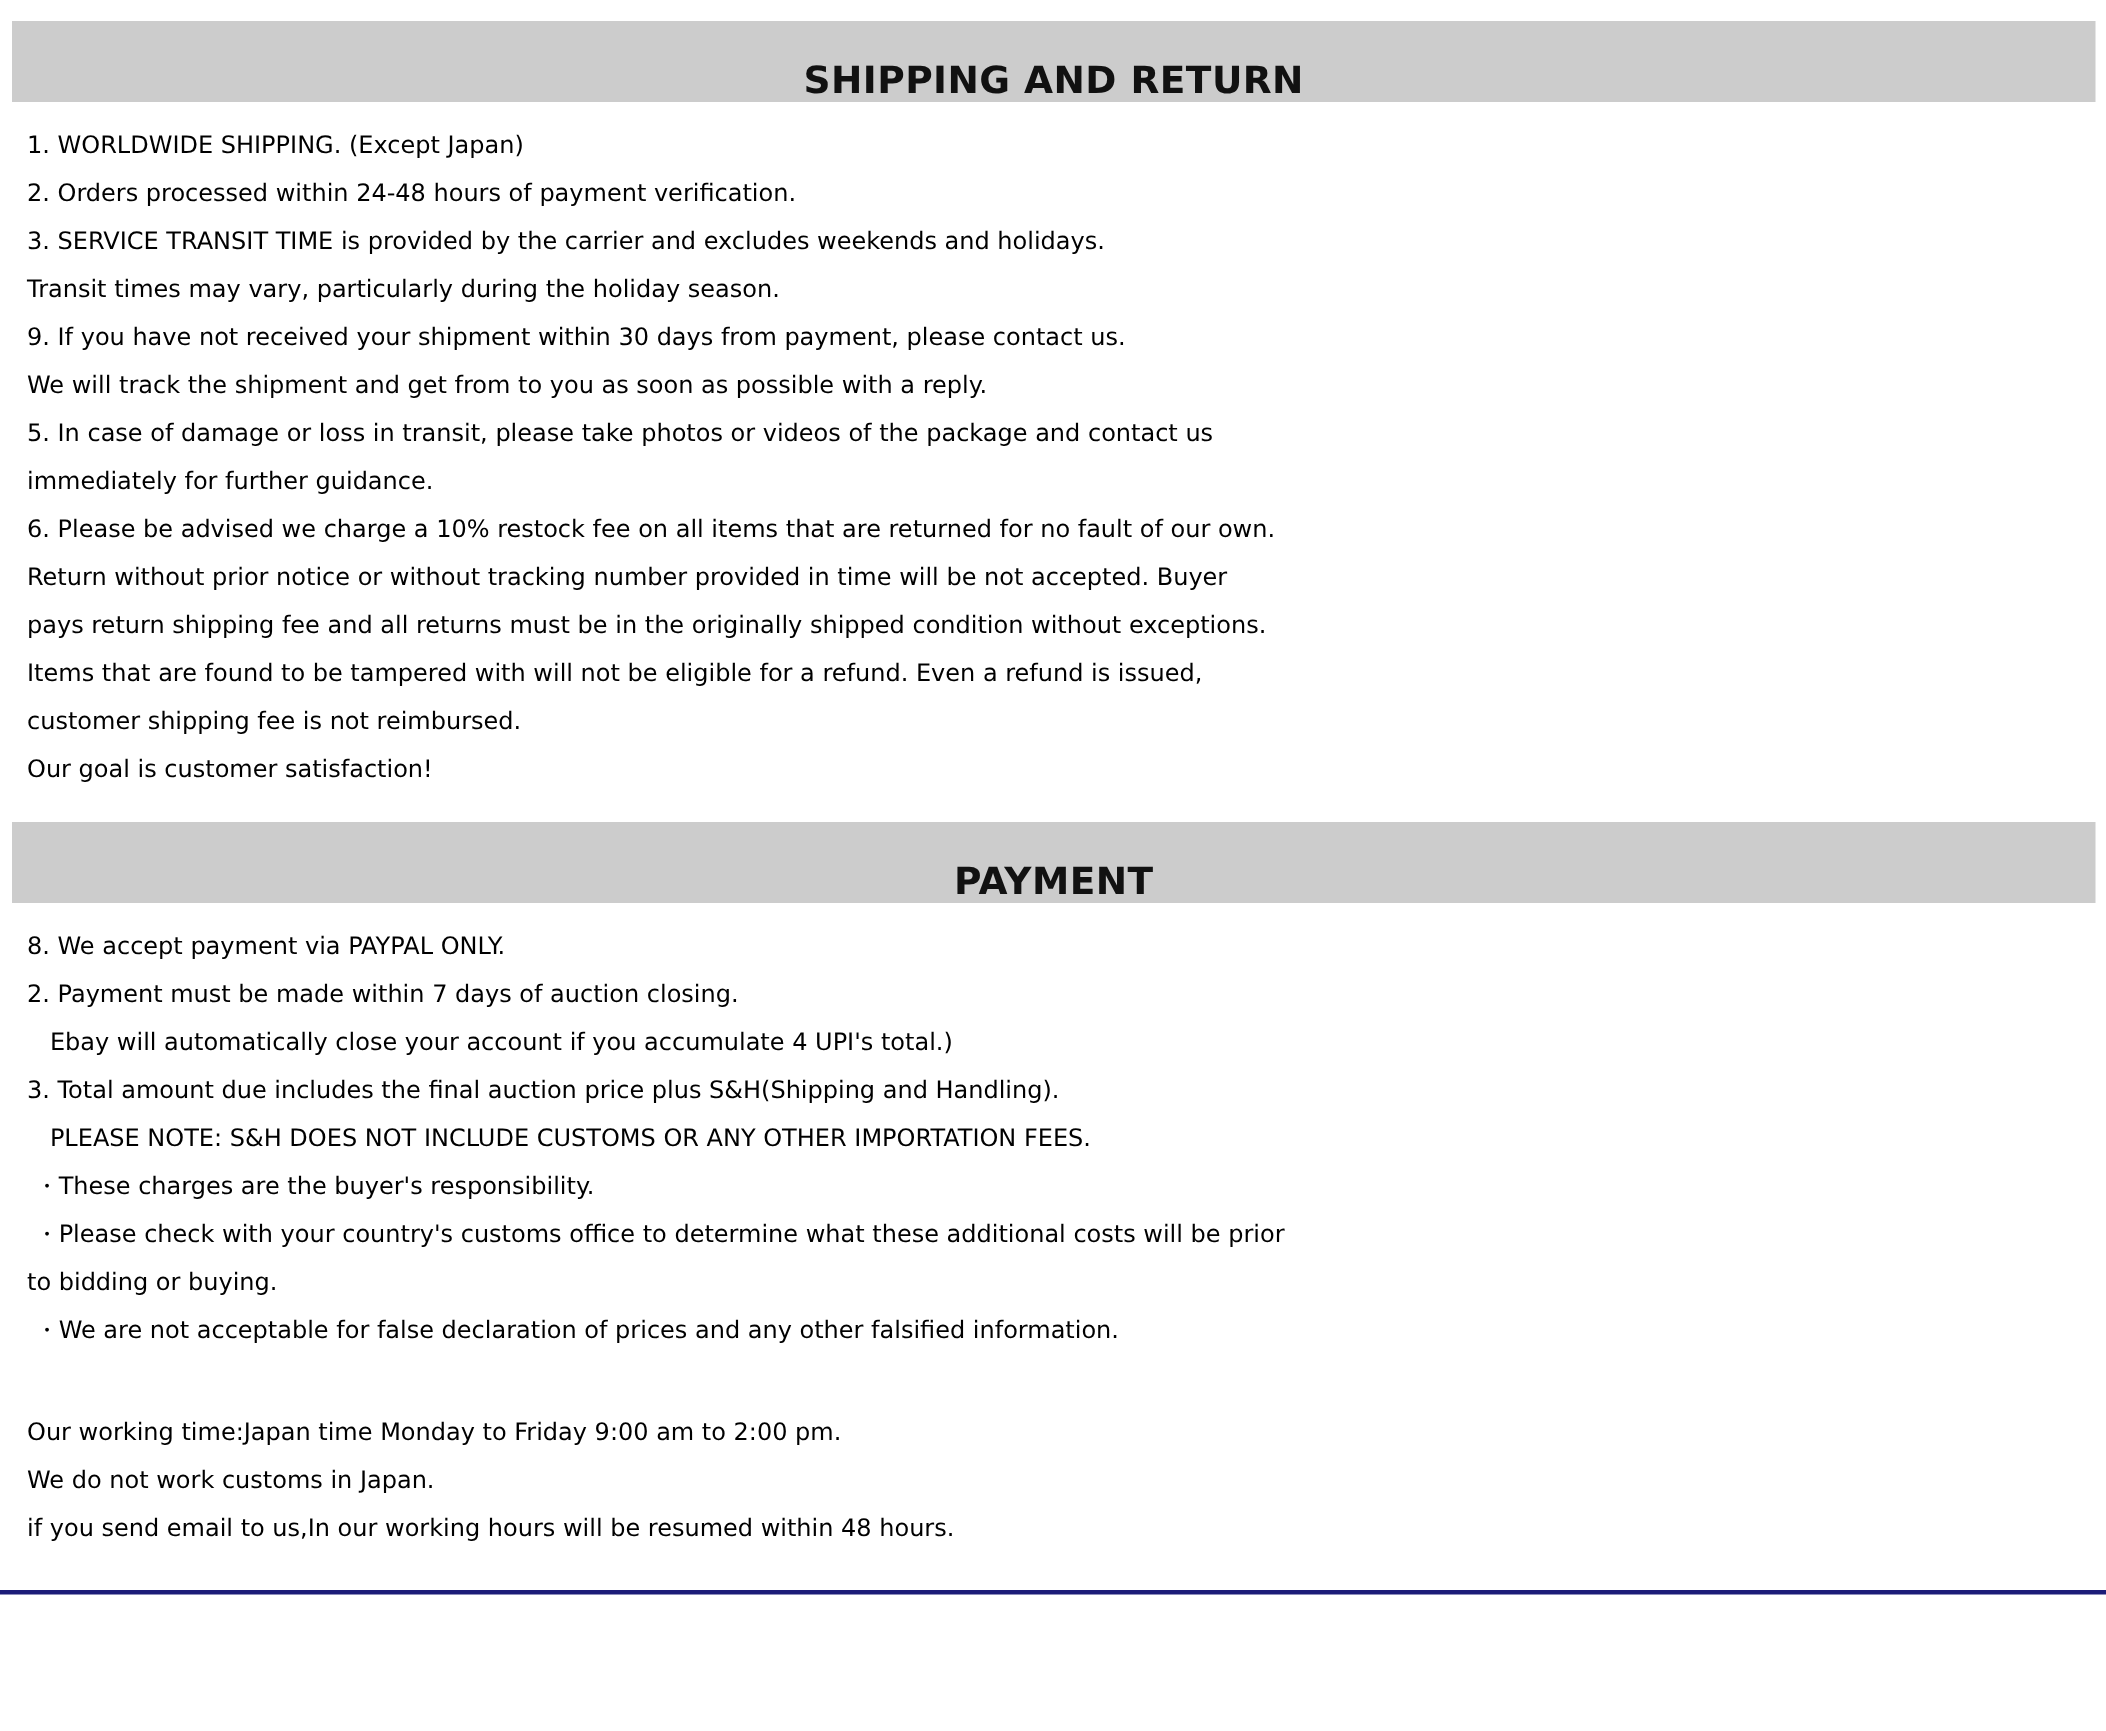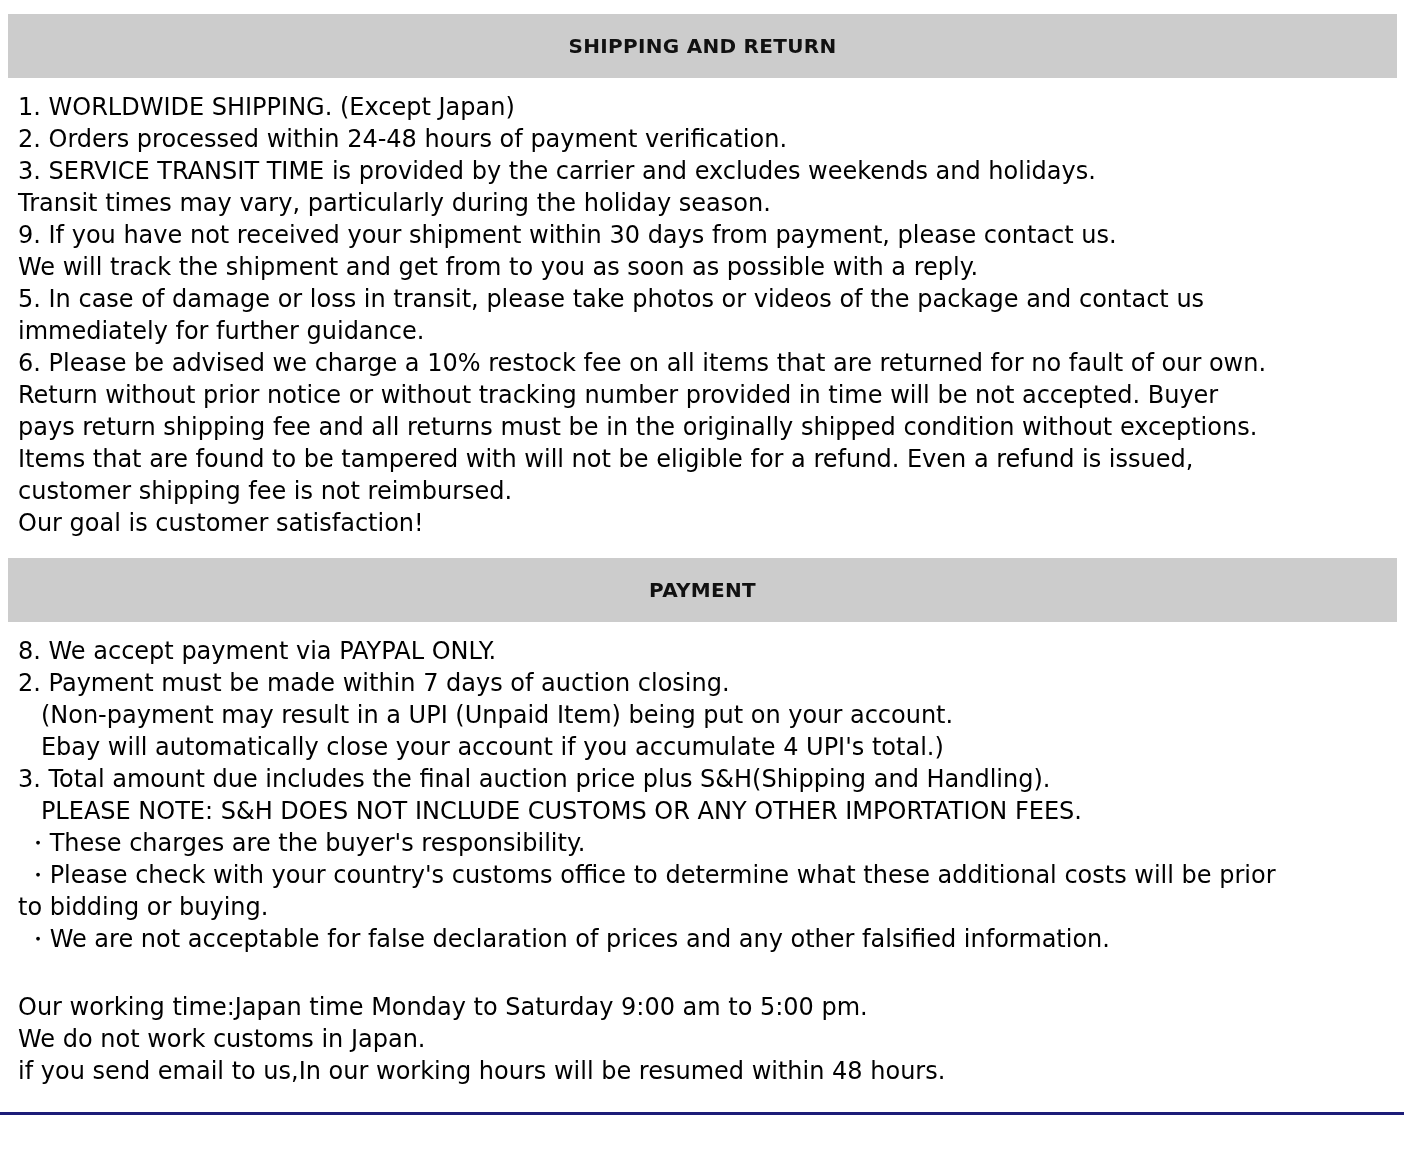--- a/index.html
+++ b/index.html
@@ -20,32 +20,32 @@
     height: 1154px;
     font-family: "DejaVu Sans", "Liberation Sans", sans-serif;
     color: var(--text);
     overflow: hidden;
   }
   .page {
     padding: 14px 7px 0 8px;
   }
   .section-header {
     background: var(--header-bg);
-    height: 64px;
+    height: 54px;
     display: flex;
-    align-items: center;
+    align-items: flex-end;
     justify-content: center;
-    font-size: 20px;
+    font-size: 25px;
     font-weight: bold;
     color: var(--header-text);
     letter-spacing: 0.3px;
   }
   .section-body {
     padding: 13px 0 19px 10px;
-    font-size: 24px;
+    font-size: 16px;
     line-height: 32px;
     color: var(--text);
   }
   .section-body.payment { padding-bottom: 23px; }
   .section-body.about { padding-bottom: 0; }
   .text-line {
     white-space: pre-wrap;
     min-height: 32px;
   }
   .bottom-divider {
@@ -82,34 +82,33 @@
     </div>
   </div>
 
   <div class="section">
     <div class="section-header">
       <span>PAYMENT</span>
     </div>
     <div class="section-body payment">
       <div class="text-line">8. We accept payment via PAYPAL ONLY.</div>
       <div class="text-line">2. Payment must be made within 7 days of auction closing.</div>
-      <div class="text-line">   (Non-payment may result in a UPI (Unpaid Item) being put on your account.</div>
       <div class="text-line">   Ebay will automatically close your account if you accumulate 4 UPI's total.)</div>
       <div class="text-line">3. Total amount due includes the final auction price plus S&amp;H(Shipping and Handling).</div>
       <div class="text-line">   PLEASE NOTE: S&amp;H DOES NOT INCLUDE CUSTOMS OR ANY OTHER IMPORTATION FEES.</div>
       <div class="text-line"> ・These charges are the buyer's responsibility.</div>
       <div class="text-line"> ・Please check with your country's customs office to determine what these additional costs will be prior</div>
       <div class="text-line">to bidding or buying.</div>
       <div class="text-line"> ・We are not acceptable for false declaration of prices and any other falsified information.</div>
     </div>
   </div>
 
   <div class="section">
     <div class="section-body about">
-      <div class="text-line">Our working time:Japan time Monday to Saturday 9:00 am to 5:00 pm.</div>
+      <div class="text-line">Our working time:Japan time Monday to Friday 9:00 am to 2:00 pm.</div>
       <div class="text-line">We do not work customs in Japan.</div>
       <div class="text-line">if you send email to us,In our working hours will be resumed within 48 hours.</div>
     </div>
   </div>
 
 </div>
 
 <div class="bottom-divider"></div>
 
 </body></html>

